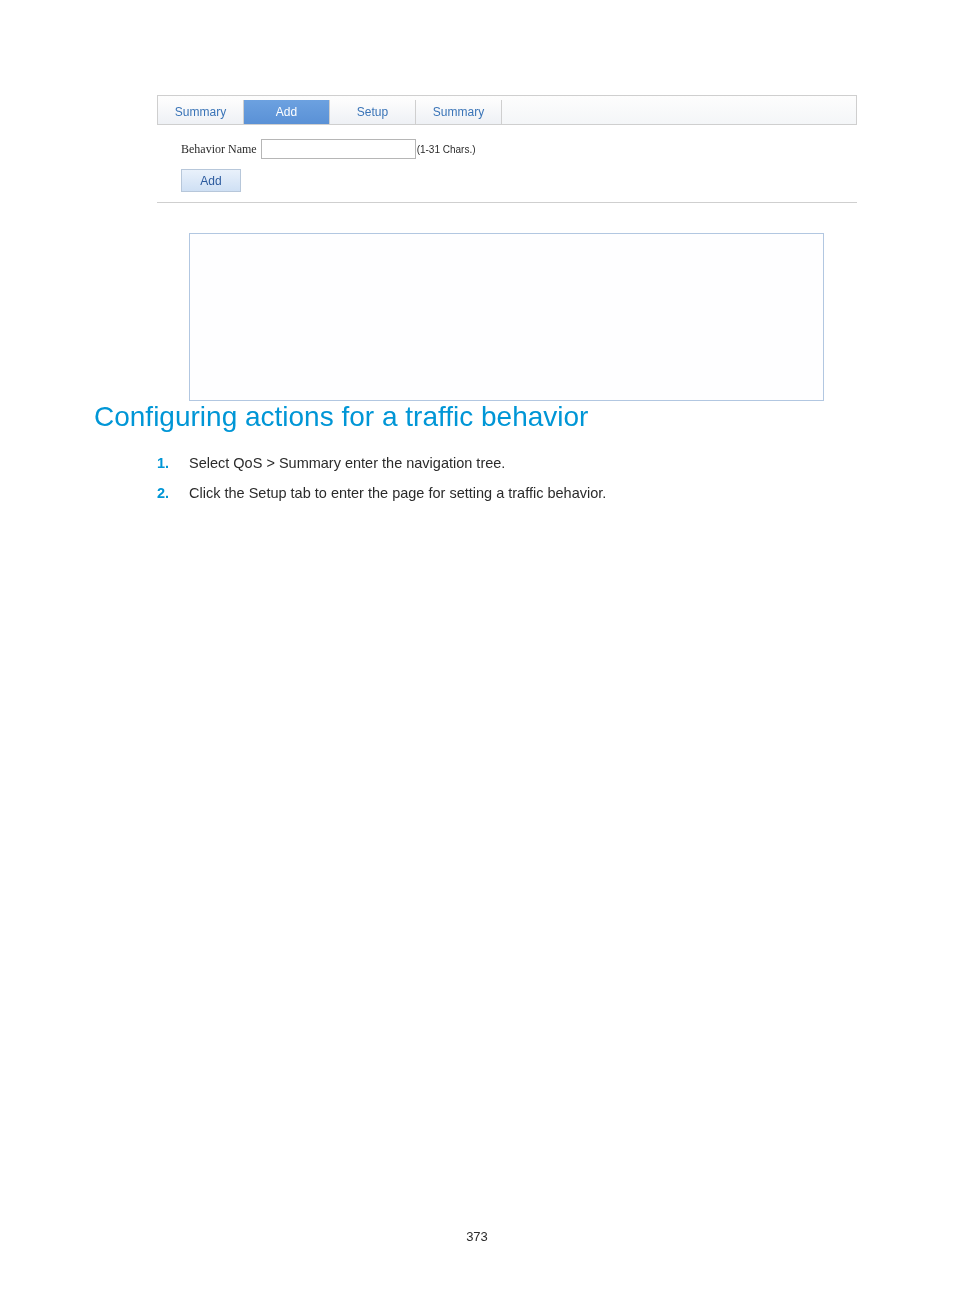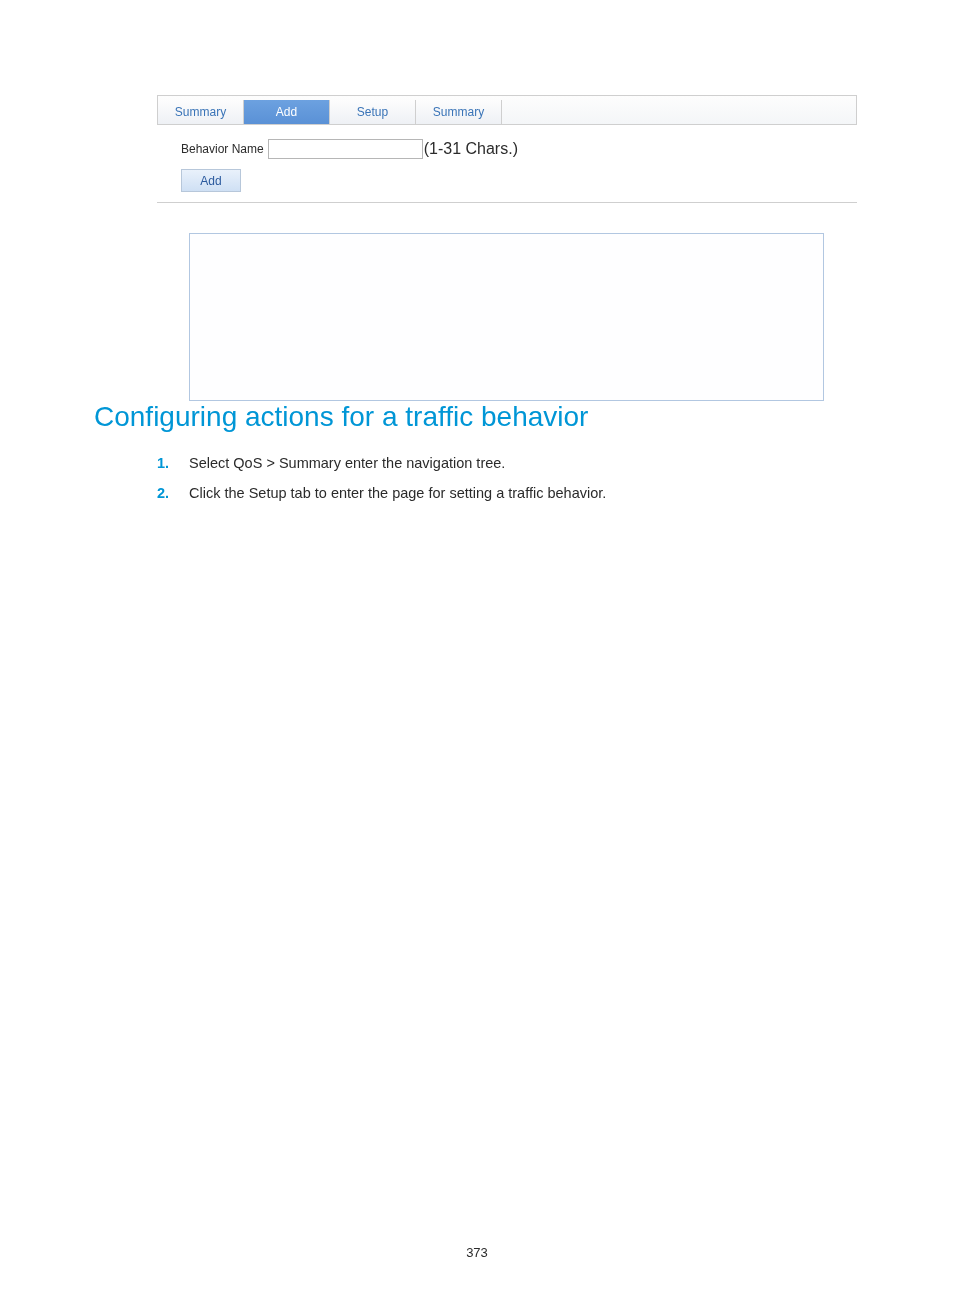--- a/index.html
+++ b/index.html
@@ -54,30 +54,31 @@
   }
   .form-row {
     display: flex;
     align-items: center;
     font-size: 12px;
     color: #2b2b2b;
     margin-bottom: 10px;
   }
   .form-label {
     margin-right: 4px;
+    font-family: Liberation Serif, serif;
   }
   .text-input {
     border: 1px solid #b6b6b6;
     width: 155px;
     height: 20px;
     font-size: 12px;
     padding: 0 3px;
   }
   .hint {
-    font-size: 16px;
+    font-size: 10px;
     color: #2b2b2b;
     margin-left: 1px;
   }
   .add-btn {
     width: 60px;
     height: 23px;
     font-size: 12px;
     color: #2b5a9e;
     border: 1px solid #b7c7da;
     background: linear-gradient(#e9f1fb,#cfe0f4);
@@ -114,21 +115,21 @@
     position: absolute;
     left: 0;
     top: 0;
     color: #0096d6;
     font-weight: bold;
     font-size: 14.5px;
   }
   .steps b { font-weight: normal; }
   .page-number {
     position: absolute;
-    bottom: 36px;
+    bottom: 52px;
     width: 954px;
     left: 0;
     text-align: center;
     font-size: 13px;
     color: #2b2b2b;
   }
 </style>
 </head>
 <body>
 

